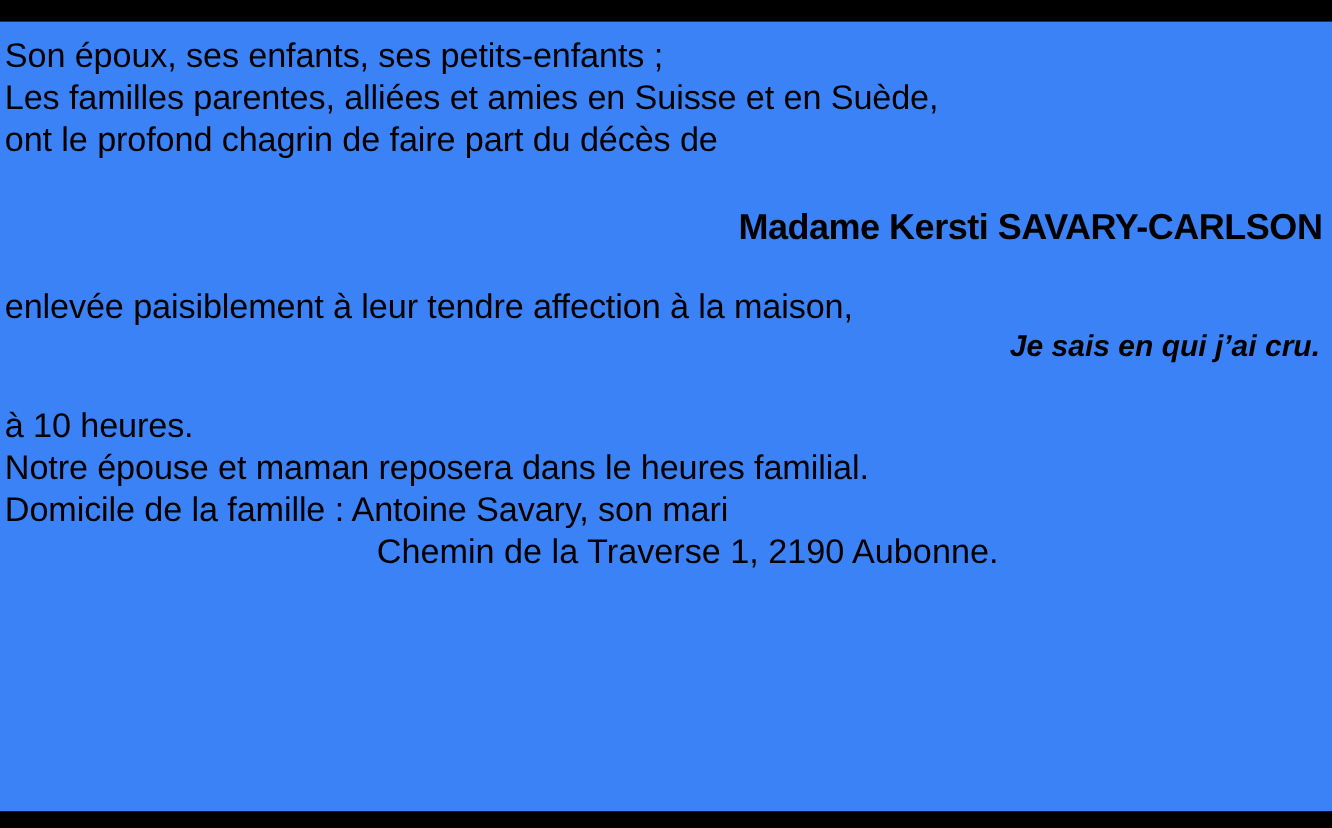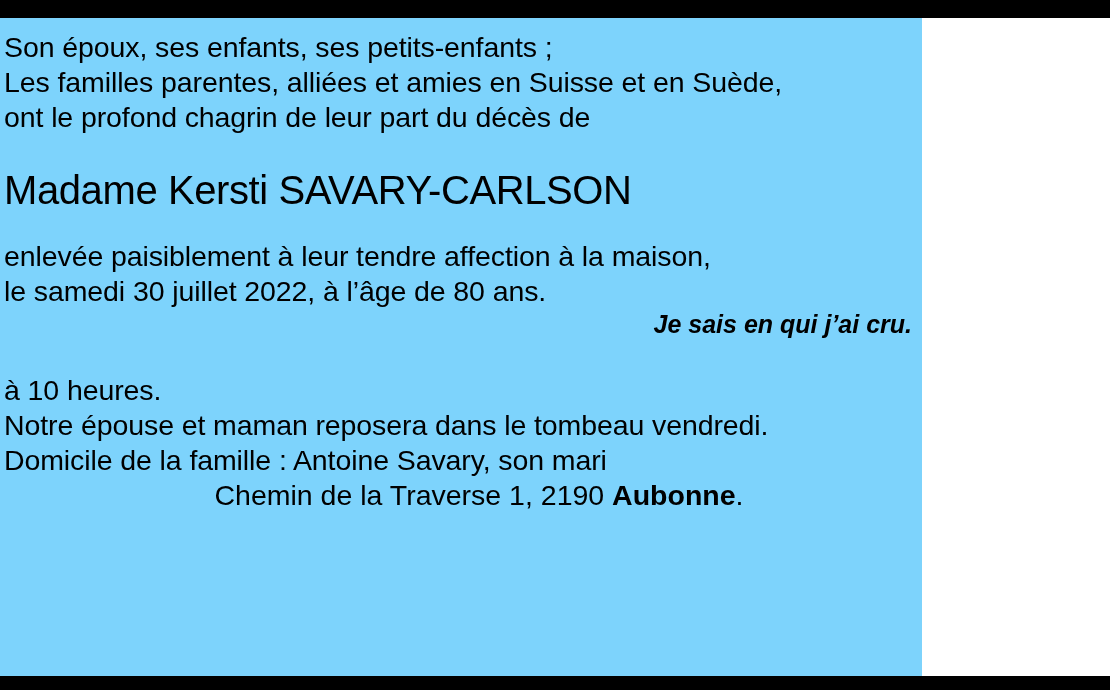--- a/index.html
+++ b/index.html
@@ -9,24 +9,24 @@
   }
   body {
     width: 1110px;
     height: 690px;
     overflow: hidden;
     font-family: "Liberation Sans", sans-serif;
     color: #000000;
   }
   .notice {
     position: relative;
-    width: 922px;
+    width: 1110px;
     height: 690px;
     box-sizing: border-box;
-    background: #7dd3fc;
+    background: #3b82f6;
   }
   .rule-top {
     position: absolute;
     top: 0;
     left: 0;
     width: 1110px;
     height: 18px;
     background: #000000;
   }
   .rule-bottom {
@@ -49,24 +49,24 @@
   .line {
     font-size: 28.5px;
     line-height: 35px;
     letter-spacing: -0.1px;
     white-space: nowrap;
   }
   .intro {
     margin-top: 2px;
   }
   .name {
-    text-align: left;
-    font-size: 40px;
+    text-align: right;
+    font-size: 30px;
     line-height: 58px;
-    font-weight: normal;
+    font-weight: bold;
     letter-spacing: -0.4px;
     margin: 26px 0 20px 0;
     white-space: nowrap;
   }
   .verse {
     text-align: right;
     font-style: italic;
     font-weight: bold;
     font-size: 25px;
     line-height: 30px;
@@ -78,52 +78,51 @@
     height: 34px;
   }
   .center-line {
     text-align: center;
     font-size: 28.5px;
     line-height: 35px;
     white-space: nowrap;
     padding-left: 40px;
   }
   .bold {
-    font-weight: bold;
+    font-weight: normal;
   }
 </style>
 </head>
 <body>
 
 <div class="notice">
 
   <div class="rule-top"></div>
 
   <div class="content">
 
     <div class="intro">
       <div class="line">Son époux, ses enfants, ses petits-enfants ;</div>
       <div class="line">Les familles parentes, alliées et amies en Suisse et en Suède,</div>
-      <div class="line">ont le profond chagrin de leur part du décès de</div>
+      <div class="line">ont le profond chagrin de faire part du décès de</div>
     </div>
 
     <div class="name">Madame Kersti SAVARY-CARLSON</div>
 
     <div>
       <div class="line">enlevée paisiblement à leur tendre affection à la maison,</div>
-      <div class="line">le samedi 30 juillet 2022, à l’âge de 80 ans.</div>
     </div>
 
     <div class="verse">Je sais en qui j’ai cru.</div>
 
     <div class="gap"></div>
 
     <div>
       <div class="line">à 10 heures.</div>
-      <div class="line">Notre épouse et maman reposera dans le tombeau vendredi.</div>
+      <div class="line">Notre épouse et maman reposera dans le heures familial.</div>
       <div class="line">Domicile de la famille : Antoine Savary, son mari</div>
       <div class="center-line"><span>Chemin de la Traverse 1, 2190 </span><span class="bold">Aubonne</span><span>.</span></div>
     </div>
 
   </div>
 
   <div class="rule-bottom"></div>
 
 </div>
 

